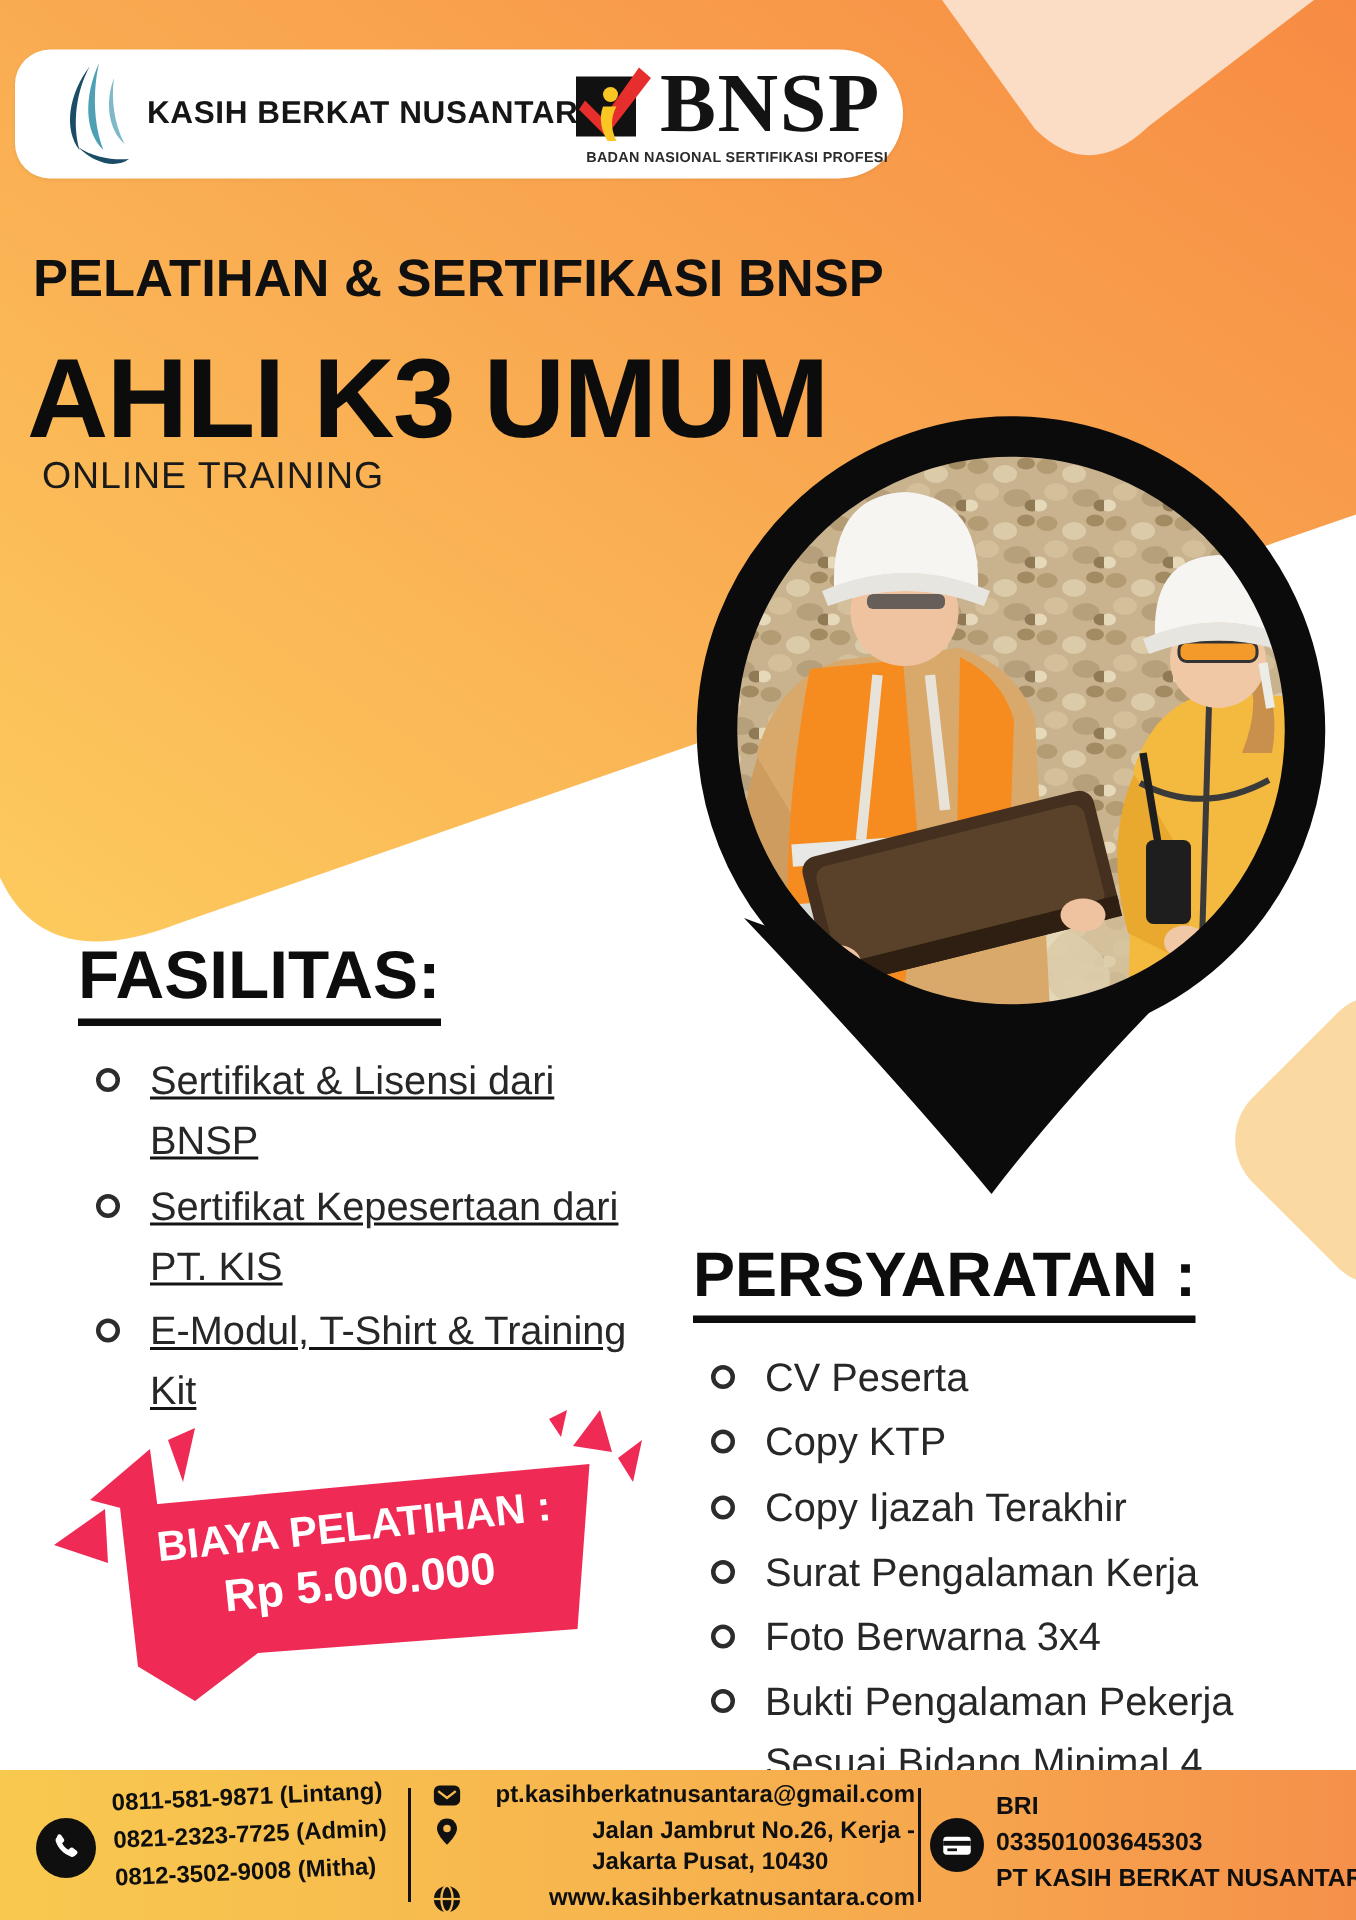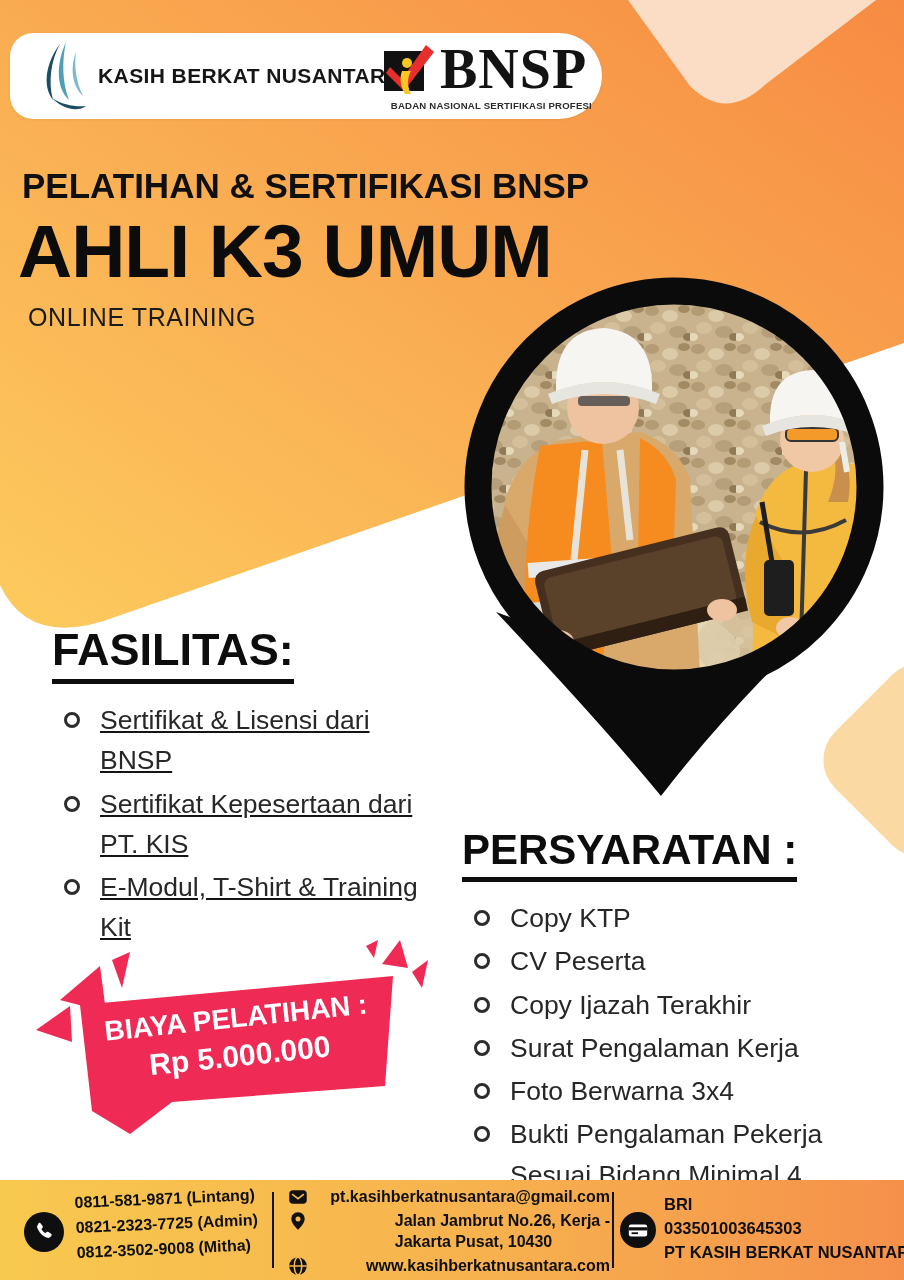--- a/index.html
+++ b/index.html
@@ -19,21 +19,21 @@
   }
   .kbn{display:flex;align-items:center;margin-left:26px;}
   .kbn-name{font-size:21px;font-weight:700;letter-spacing:.4px;color:#161616;margin-left:10px;white-space:nowrap;}
   .bnsp{position:absolute;left:372px;top:8px;width:210px;}
   .bnsp-row{display:flex;align-items:center;}
   .bnsp-name{font-family:"Liberation Serif",serif;font-size:56px;font-weight:600;letter-spacing:1px;color:#131313;line-height:1;margin-left:2px;}
   .bnsp-sub{font-size:9.6px;font-weight:700;letter-spacing:.2px;color:#2c2c2c;margin-top:3px;white-space:nowrap;text-align:right;}
 
   
   .kicker{left:22px;top:166px;font-size:35px;font-weight:800;letter-spacing:0;color:#101010;z-index:4;}
-  .main-title{left:18px;top:208px;font-size:75px;font-weight:900;letter-spacing:-1px;color:#0c0c0c;z-index:4;}
+  .main-title{left:18px;top:222px;font-size:75px;font-weight:900;letter-spacing:-1px;color:#0c0c0c;z-index:4;}
   .sub-title{left:28px;top:303px;font-size:25px;font-weight:400;letter-spacing:.6px;color:#1a1a1a;z-index:4;}
 
   
   .section{z-index:4;}
   .fasilitas{left:52px;top:624px;width:400px;text-decoration:underline;}
   .persyaratan{left:462px;top:826px;width:420px;}
   .section h2{
     display:inline-block;margin:0;color:#0d0d0d;
     border-bottom:5px solid #0d0d0d;padding-bottom:3px;
   }
@@ -208,22 +208,22 @@
     <ul>
       <li>Sertifikat &amp; Lisensi dari BNSP</li>
       <li>Sertifikat Kepesertaan dari PT. KIS</li>
       <li>E-Modul, T-Shirt &amp; Training Kit</li>
     </ul>
   </div>
 
   <div class="abs section persyaratan">
     <h2>PERSYARATAN :</h2>
     <ul>
+      <li>CV Peserta</li>
       <li>Copy KTP</li>
-      <li>CV Peserta</li>
       <li>Copy Ijazah Terakhir</li>
       <li>Surat Pengalaman Kerja</li>
       <li>Foto Berwarna 3x4</li>
       <li>Bukti Pengalaman Pekerja Sesuai Bidang Minimal 4 Tahun</li>
     </ul>
   </div>
 
   <div class="abs price-wrap">
     <svg width="440" height="240" viewBox="0 0 440 240">
 

